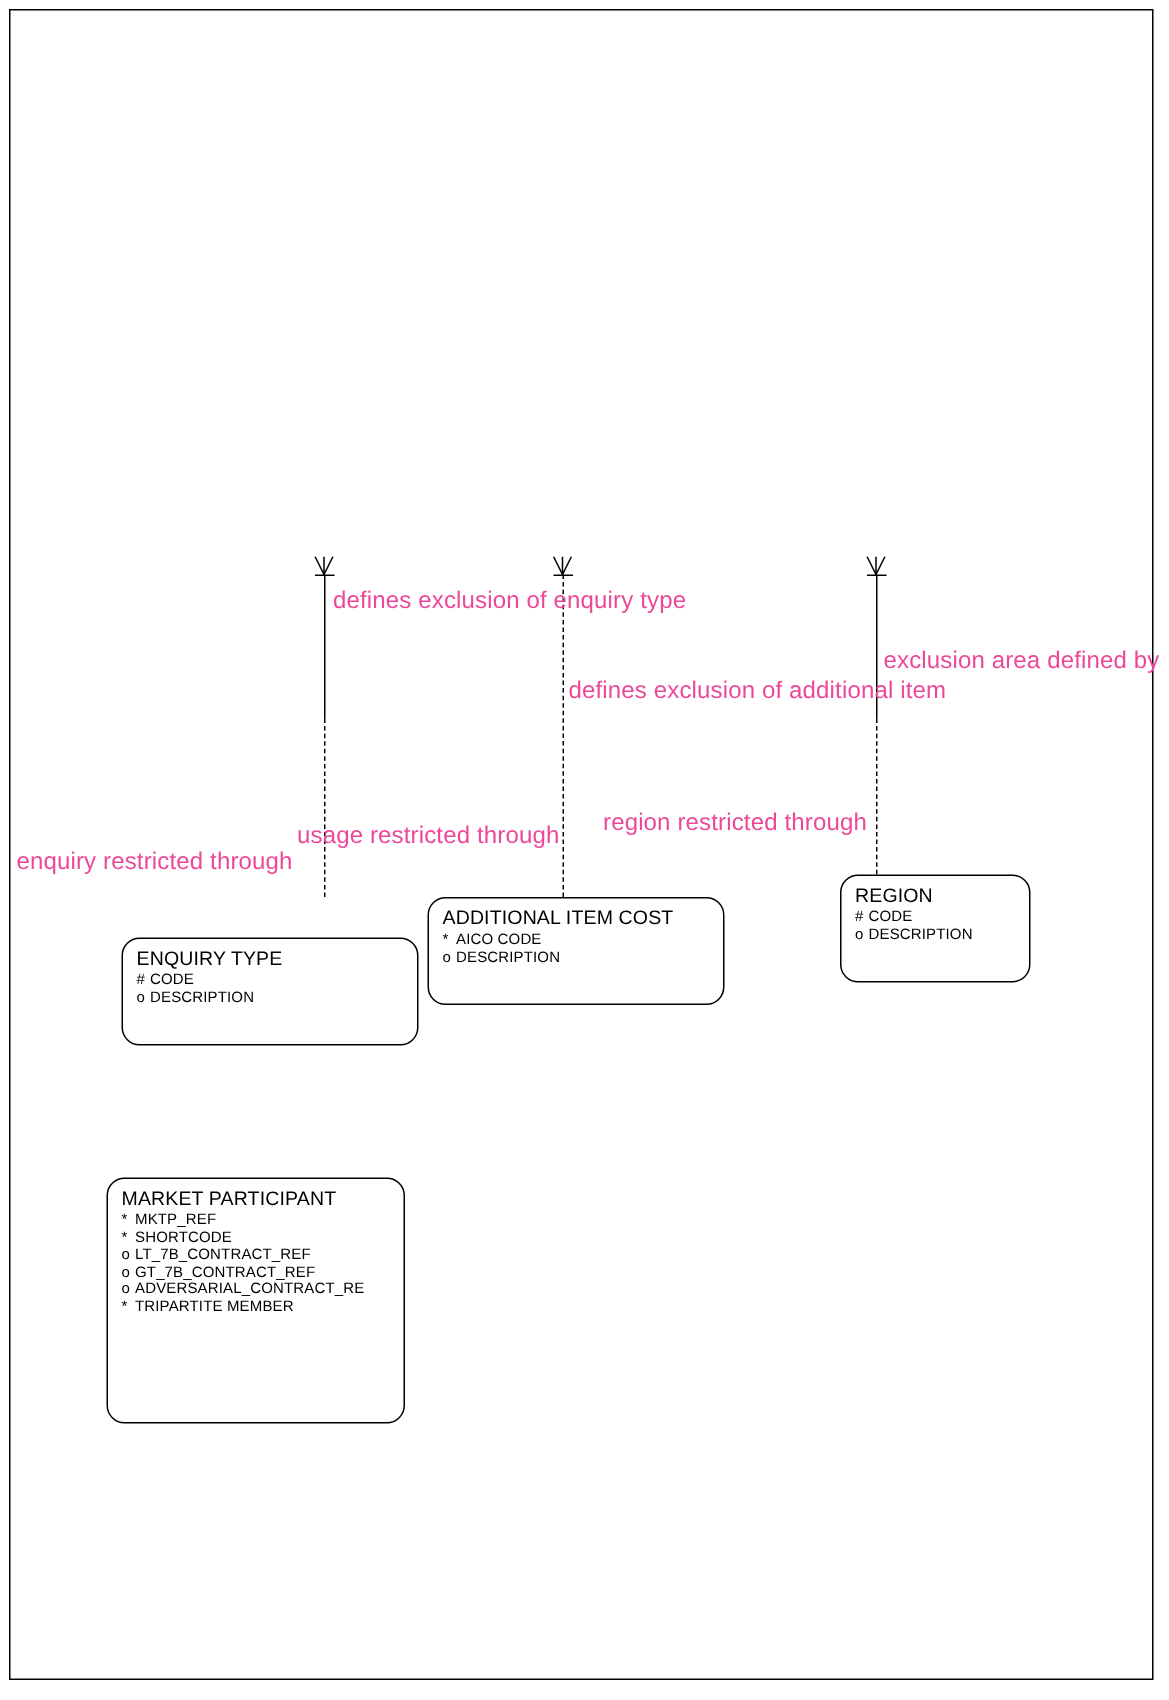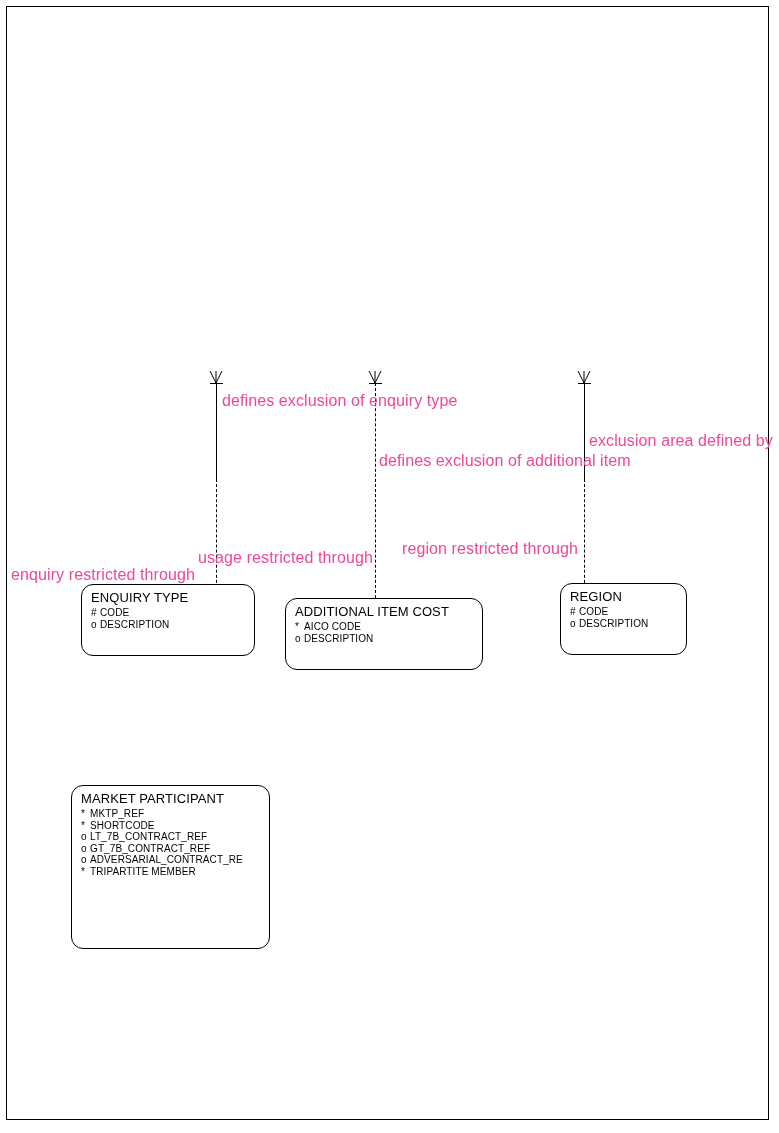--- a/index.html
+++ b/index.html
@@ -73,22 +73,22 @@
   #entity-regional-enquiry-type-exclusion {
     left: 85px;
     top: 195px;
     width: 613px;
     height: 177px;
     border-radius: 14px;
   }
 
   #entity-enquiry-type {
     left: 81px;
-    top: 584px;
-    width: 174px;
+    top: 625px;
+    width: 198px;
     height: 72px;
   }
   #entity-additional-item-cost {
     left: 285px;
     top: 598px;
     width: 198px;
     height: 72px;
     text-decoration: underline;
   }
   #entity-region {

